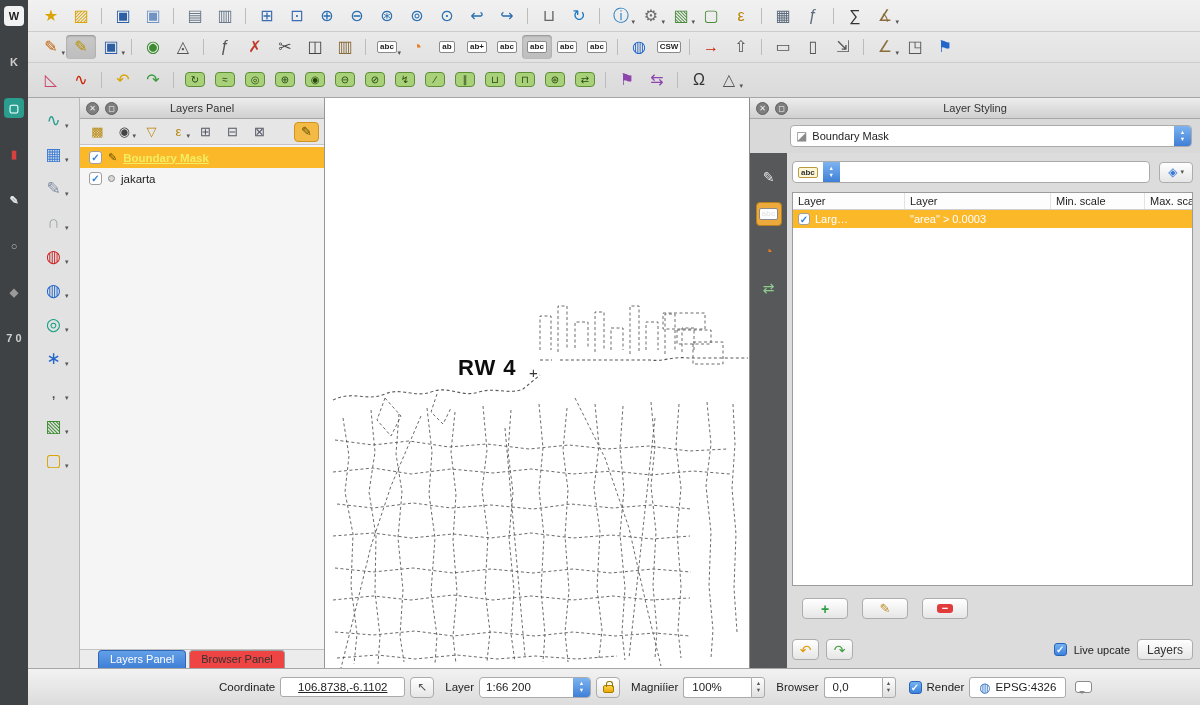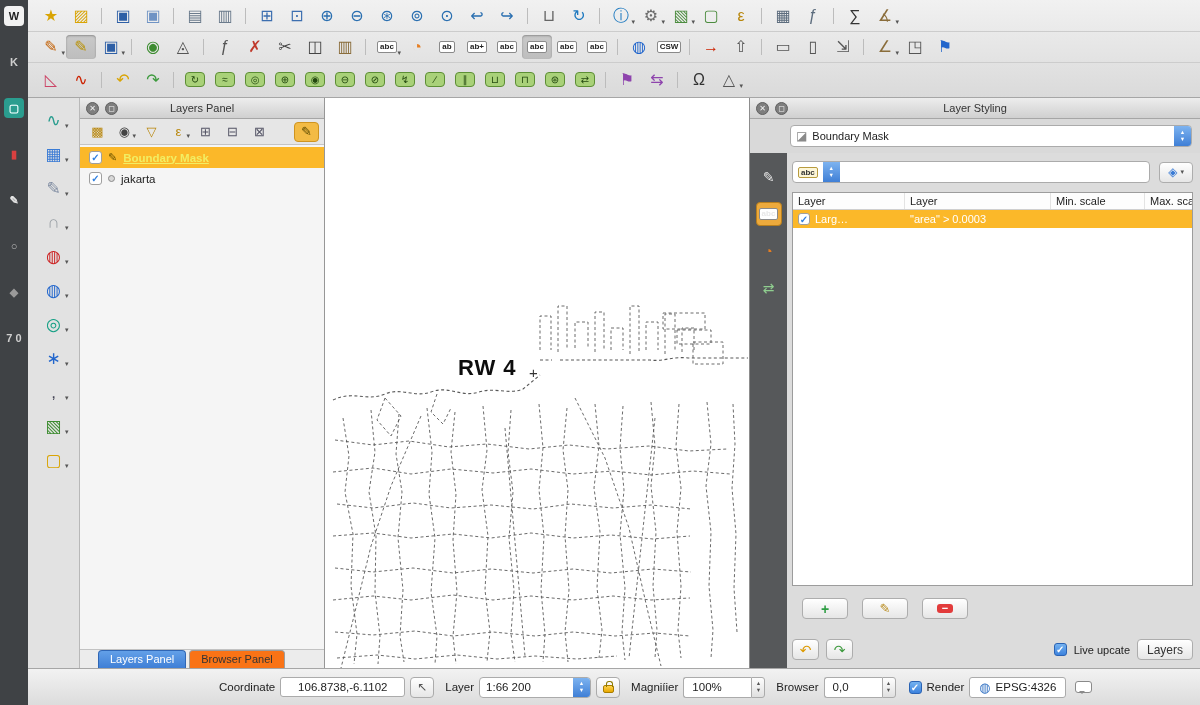--- a/index.html
+++ b/index.html
@@ -56,21 +56,21 @@
   .layer-row{height:21px;display:flex;align-items:center;gap:6px;padding-left:9px;font-size:11.5px;}
   .layer-row.selected{background:#fbb829;}
   .layer-name{white-space:nowrap;}
   .layer-name.editing{color:#f2ee63;font-weight:bold;text-decoration:underline;}
   .cb{width:13px;height:13px;border-radius:3px;background:#fff;border:1px solid #9f9f9f;color:#2f7fe0;
     font-size:10px;font-weight:bold;display:flex;align-items:center;justify-content:center;flex:none;}
   .cb.blue{background:linear-gradient(#74b2f0,#3c82dd);border-color:#2a63b4;color:#fff;}
   .edit-glyph{font-size:11px;color:#6d5400;}
   .marker-dot{width:7px;height:7px;border-radius:50%;border:1.5px solid #8a8a8a;background:#d8d8d8;flex:none;}
   .lp-tabs{height:19px;display:flex;align-items:flex-end;gap:3px;padding-left:18px;background:#ececec;border-top:1px solid #c2c2c2;}
-  .lp-tab{padding:2px 11px 3px;font-size:11px;border:1px solid #9d9d9d;border-bottom:none;border-radius:4px 4px 0 0;background:#f97316;color:#333;}
+  .lp-tab{padding:2px 11px 3px;font-size:11px;border:1px solid #9d9d9d;border-bottom:none;border-radius:4px 4px 0 0;background:#ef4444;color:#333;}
   .lp-tab.active{background:linear-gradient(#63a0e8,#3f7fd6);border-color:#2f66b5;color:#fff;}
 
   
   .map-canvas{position:absolute;left:297px;top:98px;width:425px;bottom:37px;background:#fff;overflow:hidden;border-right:1px solid #8d8d8d;}
   .map-label{position:absolute;left:133px;top:257px;font-size:22px;font-weight:bold;color:#0d0d0d;letter-spacing:1px;}
   .map-cursor{position:absolute;left:204px;top:266px;font-size:15px;color:#333;font-weight:normal;}
   .map-canvas svg{position:absolute;left:0;top:0;}
 
   
   .styling-panel{position:absolute;left:722px;top:98px;right:0;bottom:37px;background:#dcdcdc;display:flex;flex-direction:column;}
@@ -109,21 +109,21 @@
   .sp-bottom .mac-btn.sq{width:27px;padding:0;}
   .g-undo{color:#dd9a00;font-size:14px;}
   .g-redo{color:#3d9a3d;font-size:14px;}
   .sp-spacer{flex:1;}
 
   
   .status-bar{position:absolute;left:0;right:0;bottom:0;height:37px;background:linear-gradient(#f2f2f2,#dcdcdc);
     border-top:1px solid #a6a6a6;display:flex;align-items:center;gap:5px;padding:0 8px 0 185px;font-size:11.5px;}
   .sb-label{color:#222;white-space:nowrap;margin-left:6px;}
   .sb-input{width:125px;height:20px;background:#fff;border:1px solid #ababab;border-radius:3px;
-    display:flex;align-items:center;justify-content:center;white-space:nowrap;}
+    display:flex;align-items:center;justify-content:center;white-space:nowrap;text-decoration:underline;}
   .sb-btn{width:24px;height:21px;background:linear-gradient(#fff,#e6e6e6);border:1px solid #ababab;border-radius:4px;
     display:flex;align-items:center;justify-content:center;font-size:12px;color:#555;flex:none;}
   .sb-combo{width:112px;height:21px;}
   .spin{display:flex;height:21px;}
   .spin .val{height:100%;background:#fff;border:1px solid #ababab;border-right:none;border-radius:3px 0 0 3px;
     display:flex;align-items:center;padding-left:8px;}
   .spin .steps{width:14px;height:100%;background:linear-gradient(#fdfdfd,#e0e0e0);border:1px solid #ababab;
     border-radius:0 3px 3px 0;display:flex;flex-direction:column;align-items:center;justify-content:center;
     font-size:5.5px;color:#555;line-height:1.3;}
   .w70{width:68px;} .w60{width:58px;}

